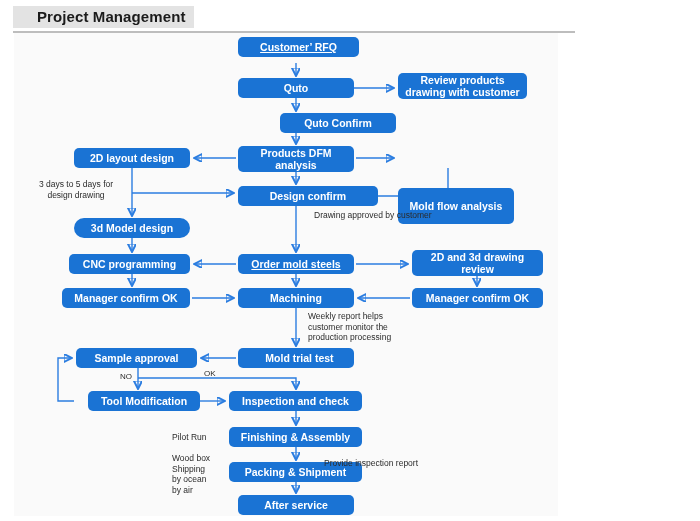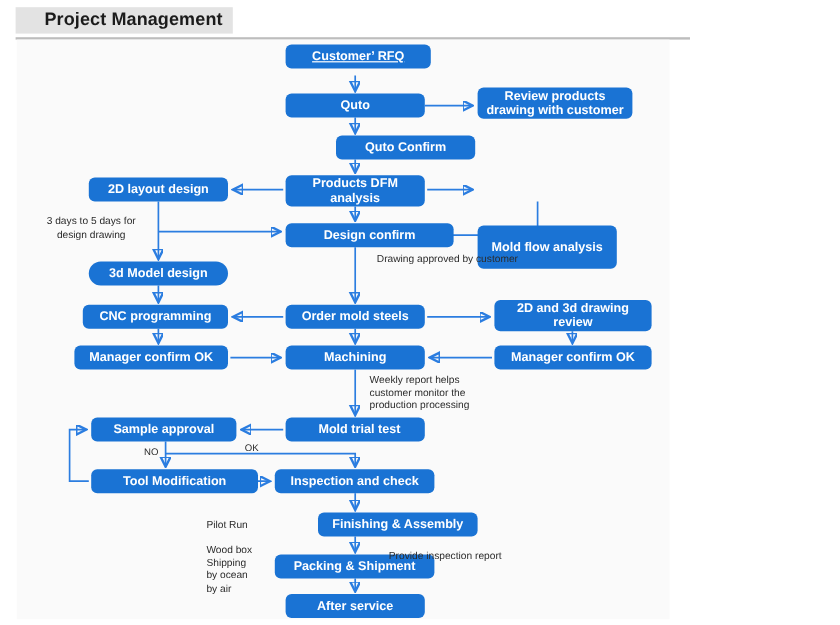--- a/index.html
+++ b/index.html
@@ -144,32 +144,32 @@
       <div class="node" style="left: 224px; top: 45px; width: 116px; height: 20px;">Quto</div>
       <div class="node" style="left: 384px; top: 40px; width: 129px; height: 26px;">Review  products drawing
 with customer</div>
       <div class="node" style="left: 224px; top: 80px; width: 116px; height: 20px; margin-left: 42px;">Quto Confirm</div>
       <div class="node" style="left: 224px; top: 113px; width: 116px; height: 26px;">Products DFM
 analysis</div>
       <div class="node" style="left: 60px; top: 115px; width: 116px; height: 20px;">2D layout design</div>
       <div class="node" style="left: 384px; top: 115px; width: 116px; height: 36px; margin-top: 40px;">Mold flow analysis</div>
       <div class="node" style="left: 224px; top: 153px; width: 140px; height: 20px;">Design confirm</div>
       <div class="node" style="left: 60px; top: 185px; width: 116px; height: 20px; border-radius: 10px;">3d Model design</div>
-      <div class="node" style="left: 224px; top: 221px; width: 116px; height: 20px;">Order mold steels</div>
+      <div class="node" style="left: 224px; top: 221px; width: 116px; height: 20px; text-decoration: underline;">Order mold steels</div>
       <div class="node" style="left: 55px; top: 221px; width: 121px; height: 20px;">CNC  programming</div>
       <div class="node" style="left: 398px; top: 217px; width: 131px; height: 26px;">2D and 3d drawing
 review</div>
       <div class="node" style="left: 48px; top: 255px; width: 128px; height: 20px;">Manager confirm OK</div>
       <div class="node" style="left: 224px; top: 255px; width: 116px; height: 20px;">Machining</div>
       <div class="node" style="left: 398px; top: 255px; width: 131px; height: 20px;">Manager  confirm OK</div>
       <div class="node" style="left: 62px; top: 315px; width: 121px; height: 20px; text-align: right;">Sample  approval</div>
       <div class="node" style="left: 224px; top: 315px; width: 116px; height: 20px; padding-left: 11px;">Mold trial test</div>
-      <div class="node" style="left: 62px; top: 358px; width: 139px; height: 20px; text-align: center;">Tool Modification</div>
+      <div class="node" style="left: 74px; top: 358px; width: 112px; height: 20px; text-align: center;">Tool Modification</div>
       <div class="node" style="left: 215px; top: 358px; width: 133px; height: 20px;">Inspection and check</div>
-      <div class="node" style="left: 215px; top: 394px; width: 133px; height: 20px; margin-left: 36px;">Finishing &amp; Assembly</div>
+      <div class="node" style="left: 215px; top: 394px; width: 133px; height: 20px;">Finishing &amp; Assembly</div>
       <div class="node" style="left: 215px; top: 429px; width: 133px; height: 20px;">Packing &amp; Shipment</div>
       <div class="node" style="left: 224px; top: 462px; width: 116px; height: 20px;">After service</div>
     </div>
   <div id="notes-layer">
       <div class="note" style="left: 2px; top: 146px; width: 120px; text-align: center;">3 days to 5 days  for
 design drawing</div>
       <div class="note" style="left: 300px; top: 177px; width: 200px;">Drawing approved by customer</div>
       <div class="note" style="left: 294px; top: 278px; width: 140px;">Weekly report helps
 customer monitor  the
 production processing</div>

